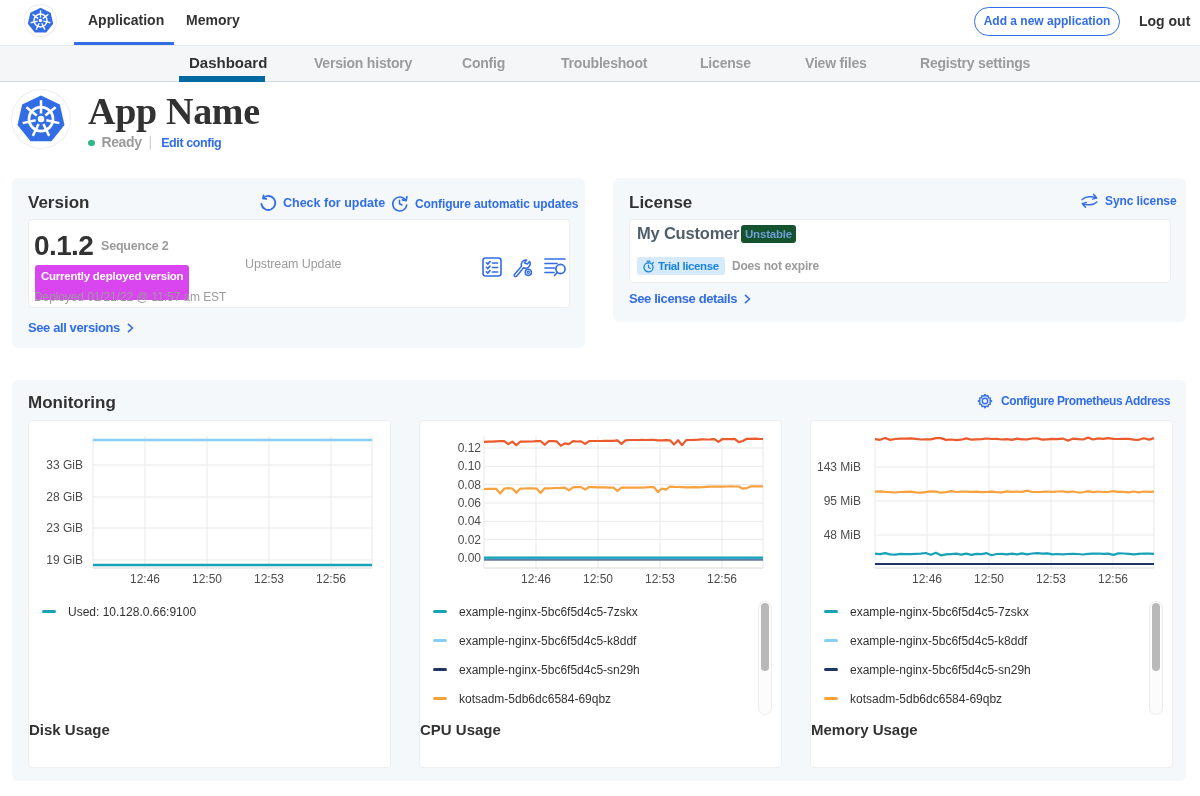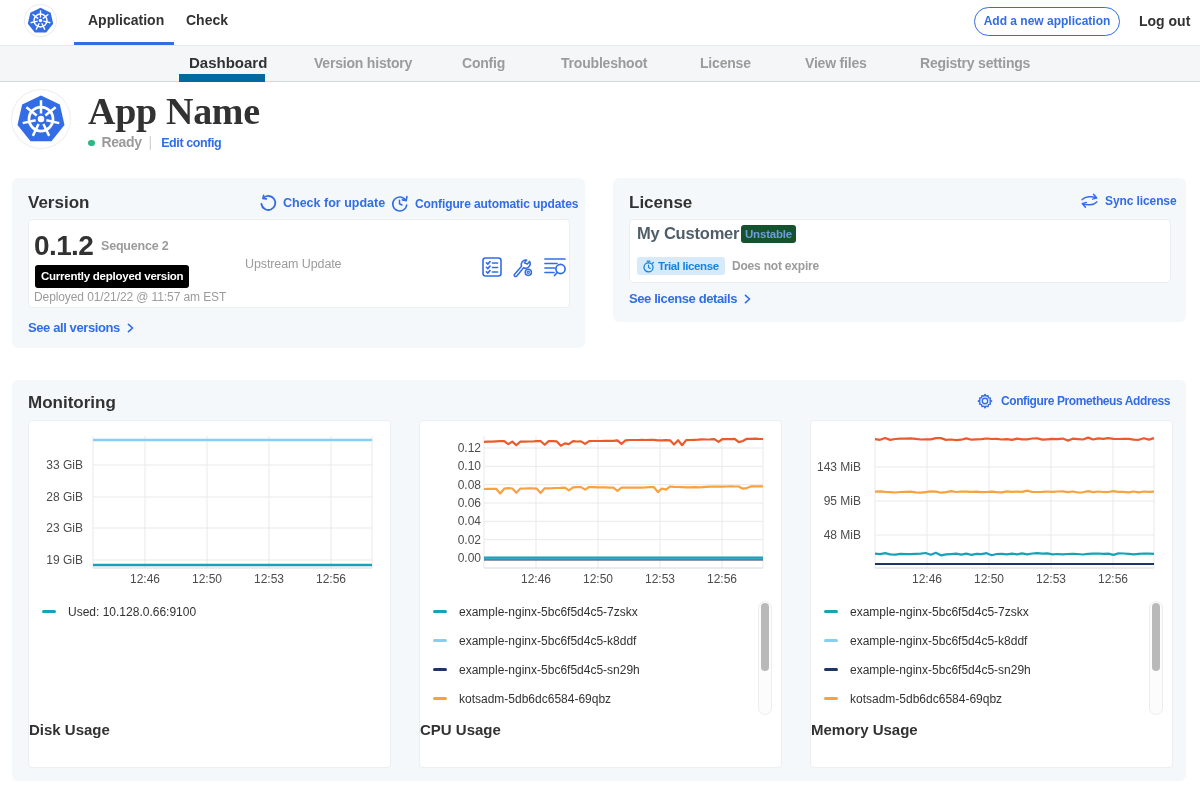--- a/index.html
+++ b/index.html
@@ -11,37 +11,37 @@
 .topnav { position:absolute; left:0; top:0; width:1200px; height:46px; background:#fff; }
 .applogo { position:absolute; left:25px; top:5px; width:31px; height:31px; border-radius:50%; background:#fff; box-shadow:0 0 0 1px #ececec; display:flex; align-items:center; justify-content:center; }
 .navtab { position:absolute; top:0; height:41px; line-height:41px; font-size:14px; font-weight:bold; color:#323232; }
 .navunderline { position:absolute; left:74px; top:42px; width:100px; height:3px; background:#326de6; }
 .addbtn { position:absolute; left:974px; top:7px; width:146px; height:29px; border:1px solid #326de6; border-radius:15px; color:#326de6; font-size:12px; font-weight:bold; text-align:center; line-height:27px; background:#fff; }
 .logout { position:absolute; left:1139px; top:0; height:43px; line-height:43px; font-size:14px; font-weight:bold; color:#323232; }
 
 
 .subnav { position:absolute; left:0; top:45px; width:1200px; height:37px; background:#f5f6f7; border-top:1px solid #e8eaec; border-bottom:1px solid #d6d9db; box-sizing:border-box; }
 .subtab { position:absolute; top:0; height:36px; line-height:34px; font-size:14px; letter-spacing:-0.2px; font-weight:bold; color:#9b9b9b; }
-.subtab.active { color:#323232; border-bottom:8px solid #0369a1; font-size:15px; letter-spacing:0; }
+.subtab.active { color:#323232; border-bottom:6px solid #0369a1; font-size:15px; letter-spacing:0; }
 
 
 .appicon { position:absolute; left:12px; top:90px; width:58px; height:58px; border-radius:50%; background:#fff; box-shadow:0 0 0 1px #efefef; display:flex; align-items:center; justify-content:center; }
 .apptitle { position:absolute; left:88px; top:89px; font-size:38px; font-weight:bold; color:#323232; letter-spacing:-0.3px;font-family:Liberation Serif, serif; }
 .statusrow { position:absolute; left:88px; top:134px; font-size:14px; letter-spacing:-0.4px; color:#9b9b9b; font-weight:bold; }
 .dot { display:inline-block; width:6.5px; height:6.5px; border-radius:50%; background:#2fb885; margin-right:7px; vertical-align:1px; }
 .sep { color:#d0d0d0; font-weight:normal; margin:0 9px 0 7px; letter-spacing:0; }
 
 
 .card { position:absolute; background:#f4f8fa; border-radius:6px; }
 .cardtitle { font-size:17px; font-weight:bold; color:#323232; }
 .whitebox { position:absolute; background:#fff; border:1px solid #eceff1; border-radius:4px; }
 .linksm { font-size:12.5px; font-weight:bold; color:#326de6; }
 .iconlink { display:flex; align-items:center; gap:6px; white-space:nowrap; }
 
-.badge-green { display:inline-block; background:#000000; color:#fff; font-size:11.5px; font-weight:bold; letter-spacing:-0.25px; border-radius:3px; padding:0 6px; height:23px; line-height:22px; }
+.badge-green { display:inline-block; background:#d946ef; color:#fff; font-size:11.5px; font-weight:bold; letter-spacing:-0.25px; border-radius:3px; padding:0 6px; height:35px; line-height:22px; }
 .seq { font-size:12.5px; color:#9b9b9b; font-weight:bold; letter-spacing:-0.2px; }
 .graybold { font-size:12px; color:#9b9b9b; font-weight:normal; letter-spacing:-0.1px; }
 
 .unstable { display:inline-block; background:#14532d; color:#6e9ed6; font-size:11.5px; font-weight:bold; letter-spacing:-0.2px; border-radius:3px; padding:3px 4px; }
 .trialpill { display:inline-flex; align-items:center; gap:3px; background:#d7eafa; color:#1884d9; font-size:11.5px; letter-spacing:-0.4px; font-weight:bold; border-radius:3px; padding:0 6px 0 5px; height:18px; }
 
 
 .chartcard { position:absolute; top:40px; width:363px; height:348px; background:#fff; border:1px solid #eceff1; border-radius:4px; }
 .chartsvg { position:absolute; left:0; top:8px; }
 .legend { position:absolute; left:0; top:176px; width:363px; }
@@ -66,21 +66,21 @@
             <line x1="54.8" y1="59.9" x2="66.3" y2="83.8"></line>
             <line x1="45.2" y1="59.9" x2="33.7" y2="83.8"></line>
             <line x1="39.3" y1="52.4" x2="13.4" y2="58.3"></line>
             <line x1="41.4" y1="43.1" x2="20.7" y2="26.6"></line>
           </g>
         </g>
         <circle cx="50" cy="50" r="6.5" fill="#fff"></circle>
       </svg>
     </div>
   <div class="navtab" style="left:88px">Application</div>
-  <div class="navtab" style="left:186px">Check</div>
+  <div class="navtab" style="left:186px">Memory</div>
   <div class="navunderline"></div>
   <div class="addbtn">Add a new application</div>
   <div class="logout">Log out</div>
 </div>
 <div class="subnav">
   <div class="subtab active" style="left:179px; width:86px; padding-left:10px;">Dashboard</div>
   <div class="subtab" style="left:314px">Version history</div>
   <div class="subtab" style="left:462px">Config</div>
   <div class="subtab" style="left:561px">Troubleshoot</div>
   <div class="subtab" style="left:700px">License</div>

